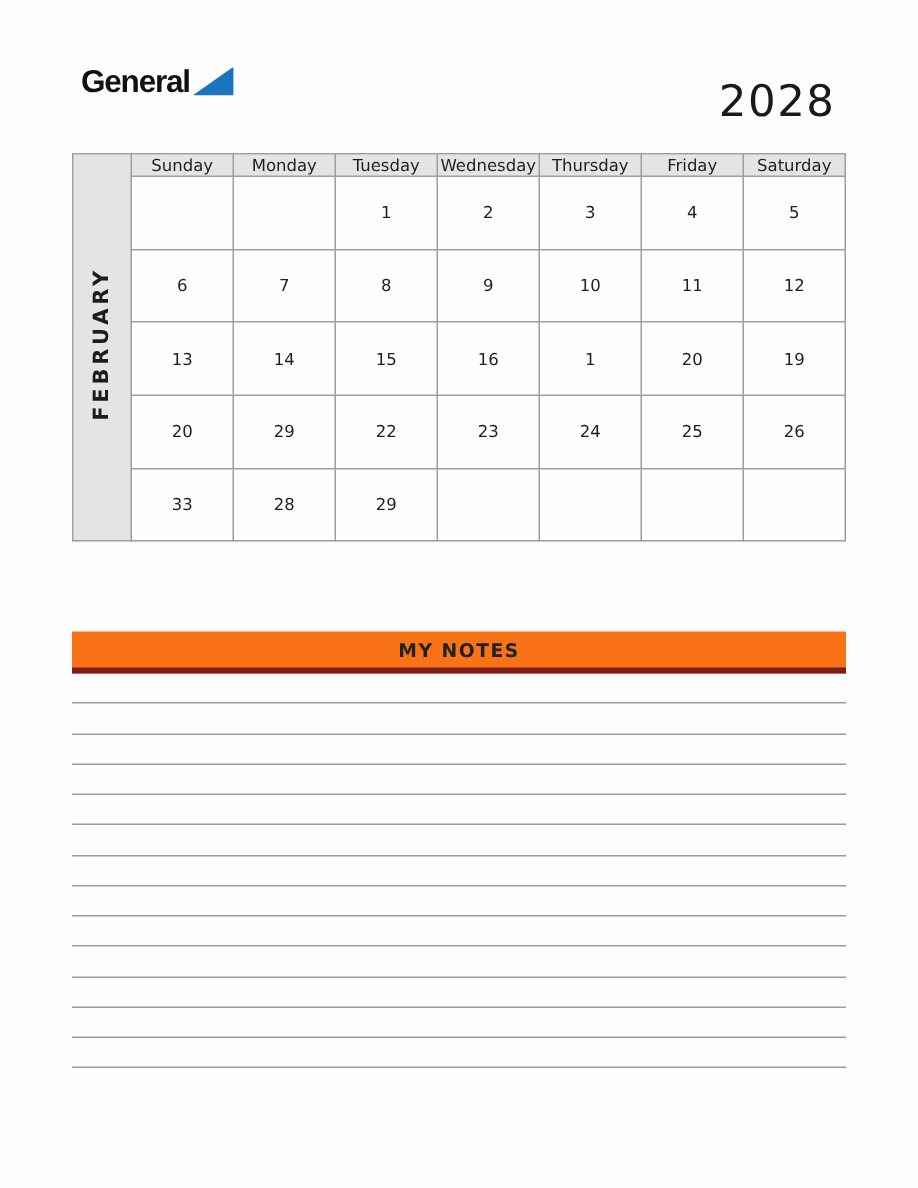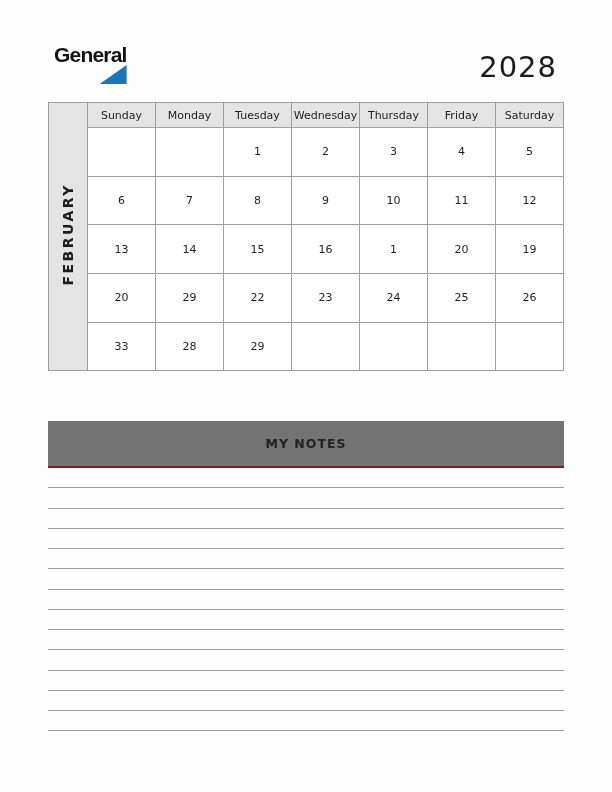--- a/index.html
+++ b/index.html
@@ -13,21 +13,21 @@
     overflow: hidden;
   }
 
   
   .logo {
     position: absolute; left: 54px; top: 44px;
     display: inline-block;
     font-family: "Liberation Sans", sans-serif;
     line-height: 1;
   }
-  .logo-line1 { display: flex; align-items: flex-end; flex-direction: column; }
+  .logo-line1 { display: flex; align-items: center; }
   .logo-general {
     font-size: 21px; font-weight: 600; letter-spacing: -0.8px;
     color: #111111;
   }
   .logo-triangle {
     width: 27px; height: 19px;
     background: #1b75bc;
     clip-path: polygon(0% 100%, 100% 0%, 100% 100%);
     margin-left: 2px; margin-bottom: 1px;
   }
@@ -49,21 +49,21 @@
   .cal-wrap { position: absolute; left: 48px; top: 102px; width: 516px; }
   table.cal {
     width: 100%;
     border-collapse: collapse;
     table-layout: fixed;
   }
   table.cal td, table.cal th {
     border: 1px solid #9e9e9e;
   }
   th.cal-weekday {
-    height: 25px;
+    height: 15px;
     background: #e4e4e4;
     font-size: 11px; font-weight: normal;
     color: #1f1f1f;
     text-align: center; vertical-align: middle;
   }
   td.cal-month-cell {
     width: 39px;
     background: #e4e4e4;
     text-align: center; vertical-align: middle;
   }
@@ -80,23 +80,23 @@
     height: 48.7px;
     background: #fefefe;
     text-align: center; vertical-align: middle;
     font-size: 11px;
     color: #1f1f1f;
   }
 
   
   .notes { position: absolute; left: 48px; top: 421px; width: 516px; }
   .notes-header {
-    height: 47px;
-    background: #737373;
-    border-bottom: 2px solid #7f1d1d;
+    height: 28px;
+    background: #f97316;
+    border-bottom: 4px solid #7f1d1d;
     display: flex; align-items: center; justify-content: center;
     font-size: 12.5px; font-weight: bold; letter-spacing: 1px;
     color: #222222;
   }
   .note-line {
     height: 20.25px;
     border-bottom: 1.5px solid #9c9c9c;
   }
 </style>
 </head>

